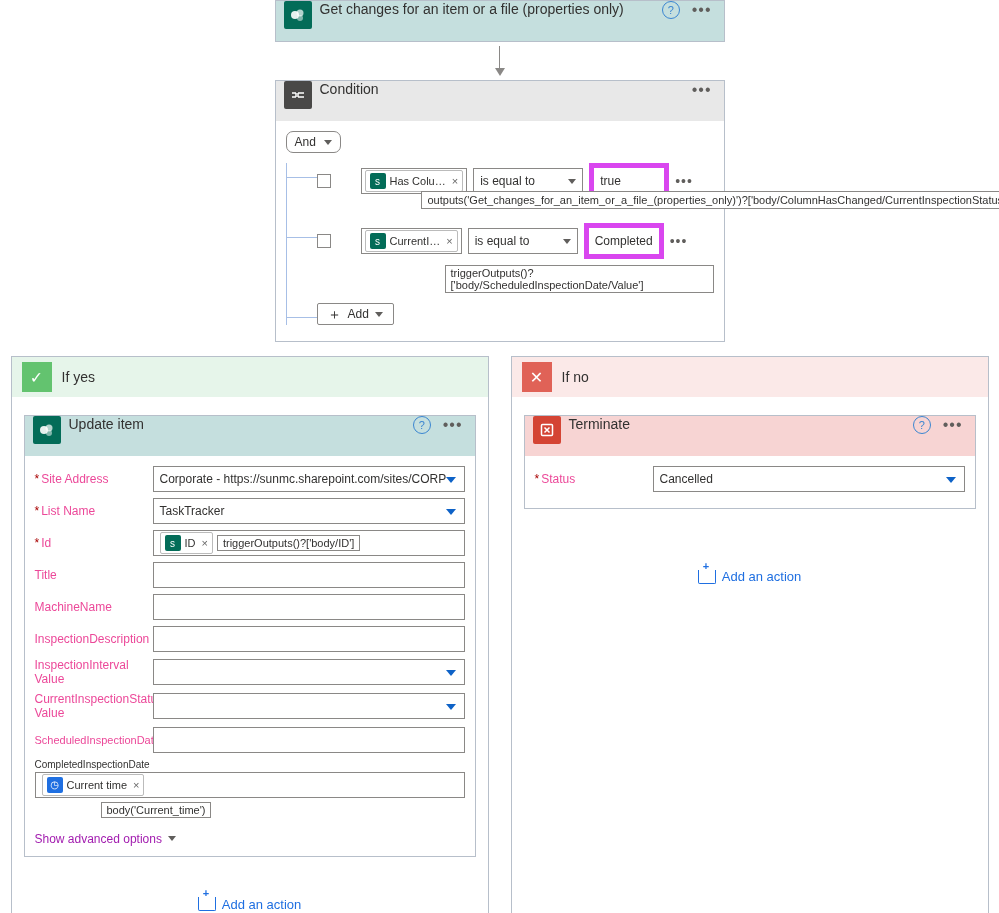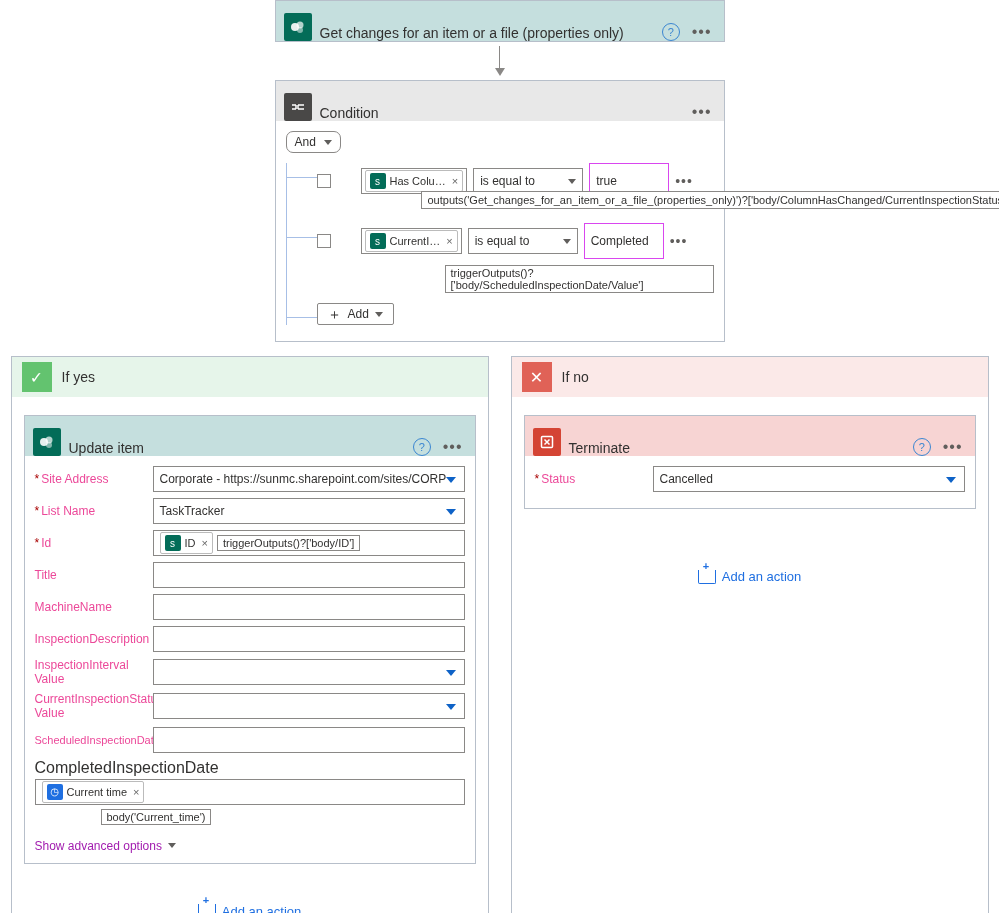--- a/index.html
+++ b/index.html
@@ -11,21 +11,21 @@
     color: #323130;
     width: 999px;
   }
   .canvas { position: relative; width: 999px; }
   .card {
     border: 1px solid #b7bfca;
     background: #fff;
     width: 450px;
   }
   .card-header {
-    display: flex; align-items: flex-end;
+    display: flex; align-items: flex-start;
     height: 40px;
     padding: 0 8px;
     gap: 8px;
   }
   .card-header.sp { background: #c5dfde; }
   .card-header.ctrl { background: #e8e8e8; }
   .card-header.term { background: #f7d4d3; }
   .icon-box {
     width: 28px; height: 28px;
     border-radius: 2px;
@@ -92,21 +92,21 @@
   .cond-row::before {
     content:""; position:absolute; left:-30px; top:14px; width:30px; height:1px; background:#a7bfe6;
   }
   .collapse-box { width:14px;height:14px;border:1px solid #8a8886; }
   .oper {
     border:1px solid #8a8886; height:26px; display:flex;align-items:center;
     padding:0 22px 0 6px; font-size:12px; position:relative; min-width:110px;
   }
   .oper::after{content:"";position:absolute;right:6px;top:10px;width:0;height:0;border-left:4px solid transparent;border-right:4px solid transparent;border-top:5px solid #605e5c;}
   .val-box {
-    border:1px solid #d946ef; height:36px; display:flex;align-items:center;
+    border:5px solid #d946ef; height:36px; display:flex;align-items:center;
     padding:11px 6px; font-size:12px; min-width:80px;
   }
   .token-box {
     border:1px solid #8a8886; height:26px; display:flex;align-items:center;
     padding:0 3px; min-width:80px;
   }
   .row-dots { color:#605e5c; font-size:14px; letter-spacing:1px; }
   .row-dots::after{content:"•••";}
   .add-btn {
     display:inline-flex;align-items:center;gap:6px;border:1px solid #8a8886;border-radius:2px;
@@ -133,21 +133,21 @@
     width:18px;height:14px;border:1.5px solid #1f6fe1;border-top:none;border-radius:0 0 2px 2px;
     position:relative;
   }
   .add-action-icon::before{content:"+";position:absolute;left:4px;top:-10px;color:#1f6fe1;font-size:11px;font-weight:bold;}
   .show-adv { color:#a21caf; font-size:12px; display:flex;align-items:center;gap:6px; }
 
   .subexpr {
     border:1px solid #8a8886; padding:1px 5px; font-size:11px; background:#fff;
     margin-top:2px; display:inline-block;
   }
-  .sub-label { font-size:16px; color:#323130; margin-bottom:2px; }
+  .sub-label { font-size:10px; color:#323130; margin-bottom:2px; }
 </style>
 </head>
 <body>
 
 <div class="canvas">
 
   <div class="card" style="margin:0 auto;">
     <div class="card-header sp">
       <span class="icon-box icon-sp">
         <svg width="16" height="16" viewBox="0 0 16 16">

